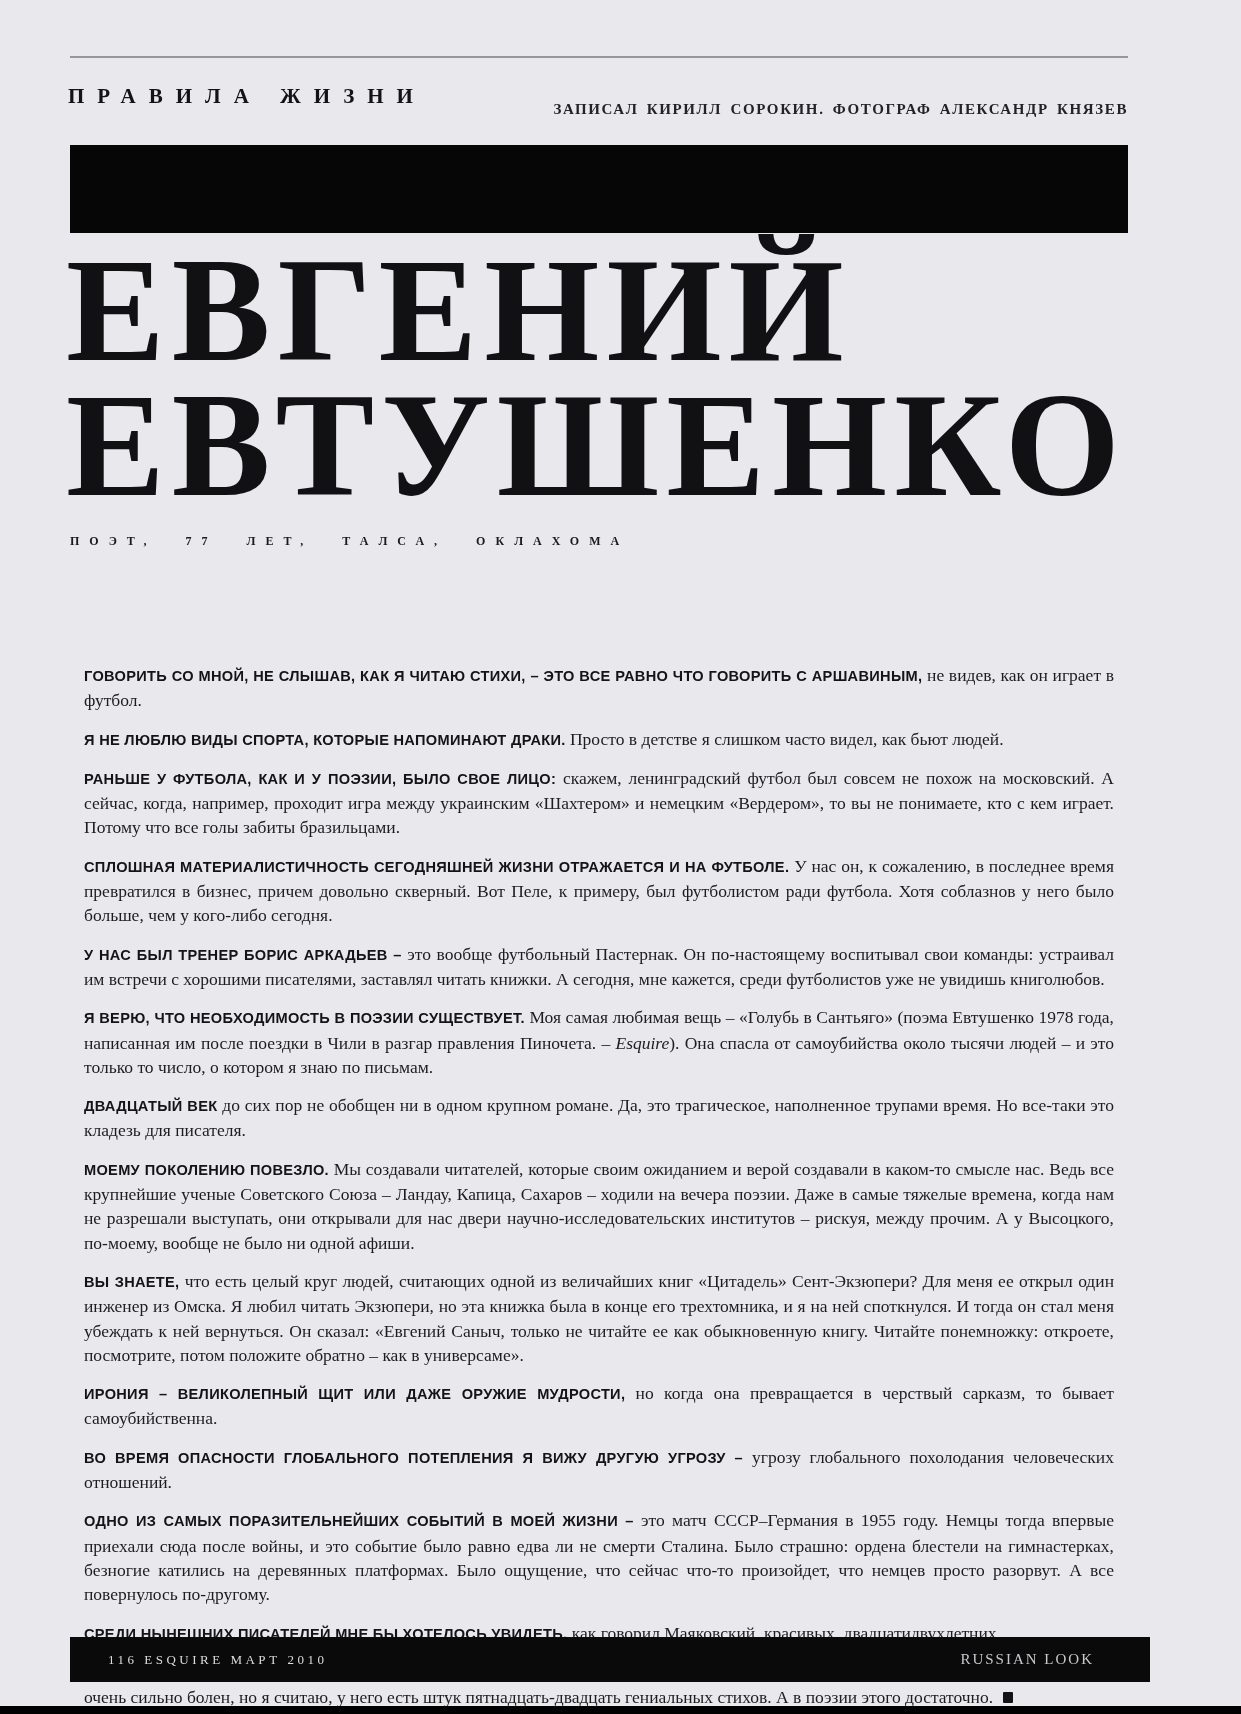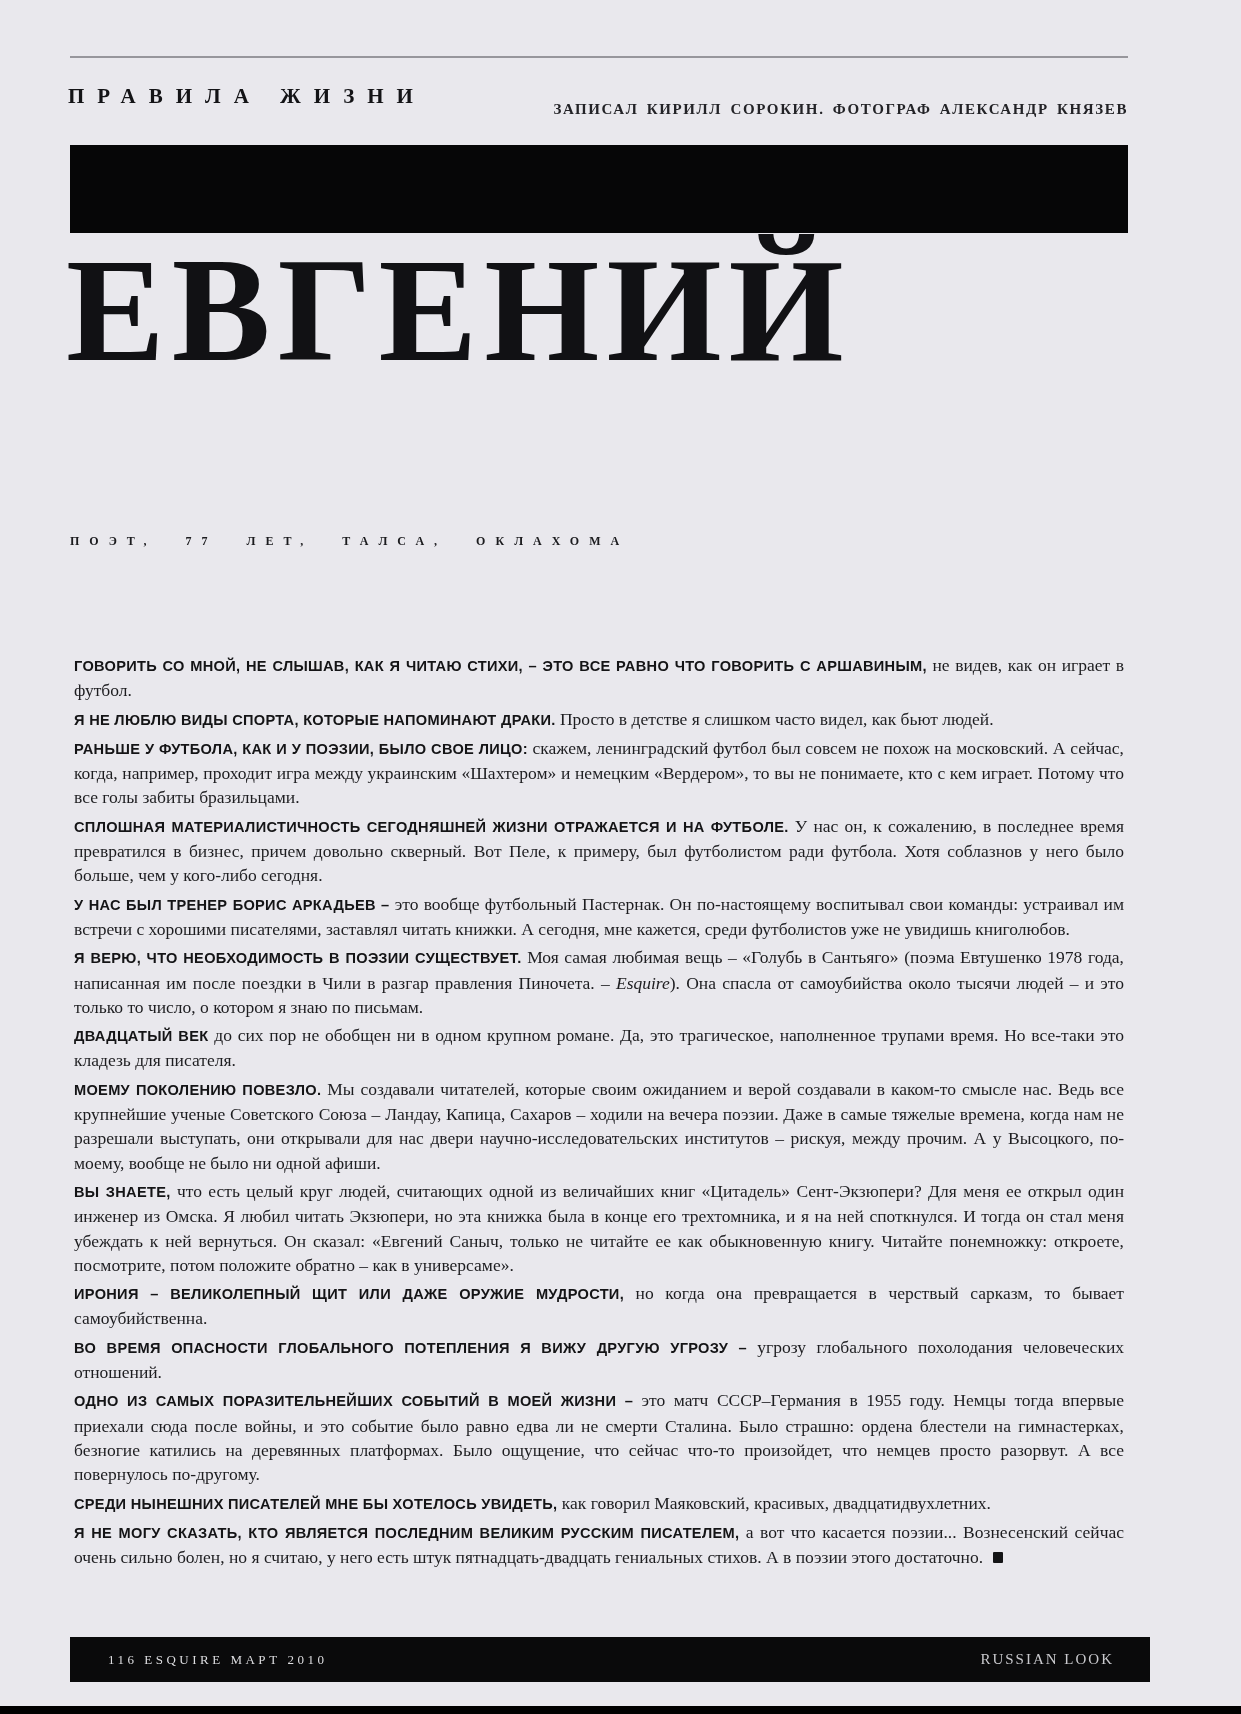--- a/index.html
+++ b/index.html
@@ -44,38 +44,38 @@
     letter-spacing: 10px; word-spacing: 16px;
     color: #1b1b1e; white-space: nowrap;
   }
   .article-body {
     position: absolute; left: 70px; top: 649px;
     width: 1058px;
     font-family: "Liberation Serif", serif;
     font-size: 17.5px; line-height: 24.3px;
     text-align: justify; color: #1d1d20;
   }
-  .article-body p { margin: 4px; }
+  .article-body p { margin: 14px; }
   .lead {
     font-family: "Liberation Sans", sans-serif;
     font-weight: 700; font-size: 14.6px; letter-spacing: 0.3px;
     color: #141416;
   }
   .rest i { font-style: italic; }
   .endmark {
     display: inline-block; width: 10px; height: 11px;
     background: #141416; margin-left: 6px;
     vertical-align: baseline; border-radius: 1px;
   }
   .footer-bar {
     position: absolute; left: 70px; top: 1637px;
     width: 1080px; height: 45px; background: #0a0a0b;
     box-sizing: border-box;
     display: flex; align-items: center; justify-content: space-between;
-    padding: 0 36px 0 38px;
+    padding: 0 56px 0 38px;
   }
   .footer-left {
     font-family: "Liberation Serif", serif;
     font-size: 13px; letter-spacing: 3.5px; color: #dddde0;
     white-space: nowrap;
   }
   .footer-right {
     font-family: "Liberation Serif", serif;
     font-size: 15px; letter-spacing: 2px; color: #c9c9cd;
     white-space: nowrap;
@@ -91,21 +91,21 @@
 <div class="page">
 
   <div class="top-rule"></div>
 
   <div class="rubric-title">ПРАВИЛА ЖИЗНИ</div>
 
   <div class="byline">ЗАПИСАЛ КИРИЛЛ СОРОКИН. ФОТОГРАФ АЛЕКСАНДР КНЯЗЕВ</div>
 
   <div class="title-bar"></div>
 
-  <h1 class="big-title"><span>ЕВГЕНИЙ</span><br></h1>
+  <h1 class="big-title"><span>ЕВГЕНИЙ</span><br><span>ЕВТУШЕНКО</span></h1>
 
   <div class="subtitle">ПОЭТ, 77 ЛЕТ, ТАЛСА, ОКЛАХОМА</div>
 
   <div class="article-body" id="article-body">
       <p><b class="lead">ГОВОРИТЬ СО МНОЙ, НЕ СЛЫШАВ, КАК Я ЧИТАЮ СТИХИ, – ЭТО ВСЕ РАВНО ЧТО ГОВОРИТЬ С АРШАВИНЫМ,</b> <span class="rest"><span>не видев, как он играет в футбол.</span></span></p>
       <p><b class="lead">Я НЕ ЛЮБЛЮ ВИДЫ СПОРТА, КОТОРЫЕ НАПОМИНАЮТ ДРАКИ.</b> <span class="rest"><span>Просто в детстве я слишком часто видел, как бьют людей.</span></span></p>
       <p><b class="lead">РАНЬШЕ У ФУТБОЛА, КАК И У ПОЭЗИИ, БЫЛО СВОЕ ЛИЦО:</b> <span class="rest"><span>скажем, ленинградский футбол был совсем не похож на московский. А сейчас, когда, например, проходит игра между украинским «Шахтером» и немецким «Вердером», то вы не понимаете, кто с кем играет. Потому что все голы забиты бразильцами.</span></span></p>
       <p><b class="lead">СПЛОШНАЯ МАТЕРИАЛИСТИЧНОСТЬ СЕГОДНЯШНЕЙ ЖИЗНИ ОТРАЖАЕТСЯ И НА ФУТБОЛЕ.</b> <span class="rest"><span>У нас он, к сожалению, в последнее время превратился в бизнес, причем довольно скверный. Вот Пеле, к примеру, был футболистом ради футбола. Хотя соблазнов у него было больше, чем у кого-либо сегодня.</span></span></p>
       <p><b class="lead">У НАС БЫЛ ТРЕНЕР БОРИС АРКАДЬЕВ –</b> <span class="rest"><span>это вообще футбольный Пастернак. Он по-настоящему воспитывал свои команды: устраивал им встречи с хорошими писателями, заставлял читать книжки. А сегодня, мне кажется, среди футболистов уже не увидишь книголюбов.</span></span></p>
       <p><b class="lead">Я ВЕРЮ, ЧТО НЕОБХОДИМОСТЬ В ПОЭЗИИ СУЩЕСТВУЕТ.</b> <span class="rest"><span>Моя самая любимая вещь – «Голубь в Сантьяго» (поэма Евтушенко 1978 года, написанная им после поездки в Чили в разгар правления Пиночета. – </span><i>Esquire</i><span>). Она спасла от самоубийства около тысячи людей – и это только то число, о котором я знаю по письмам.</span></span></p>

